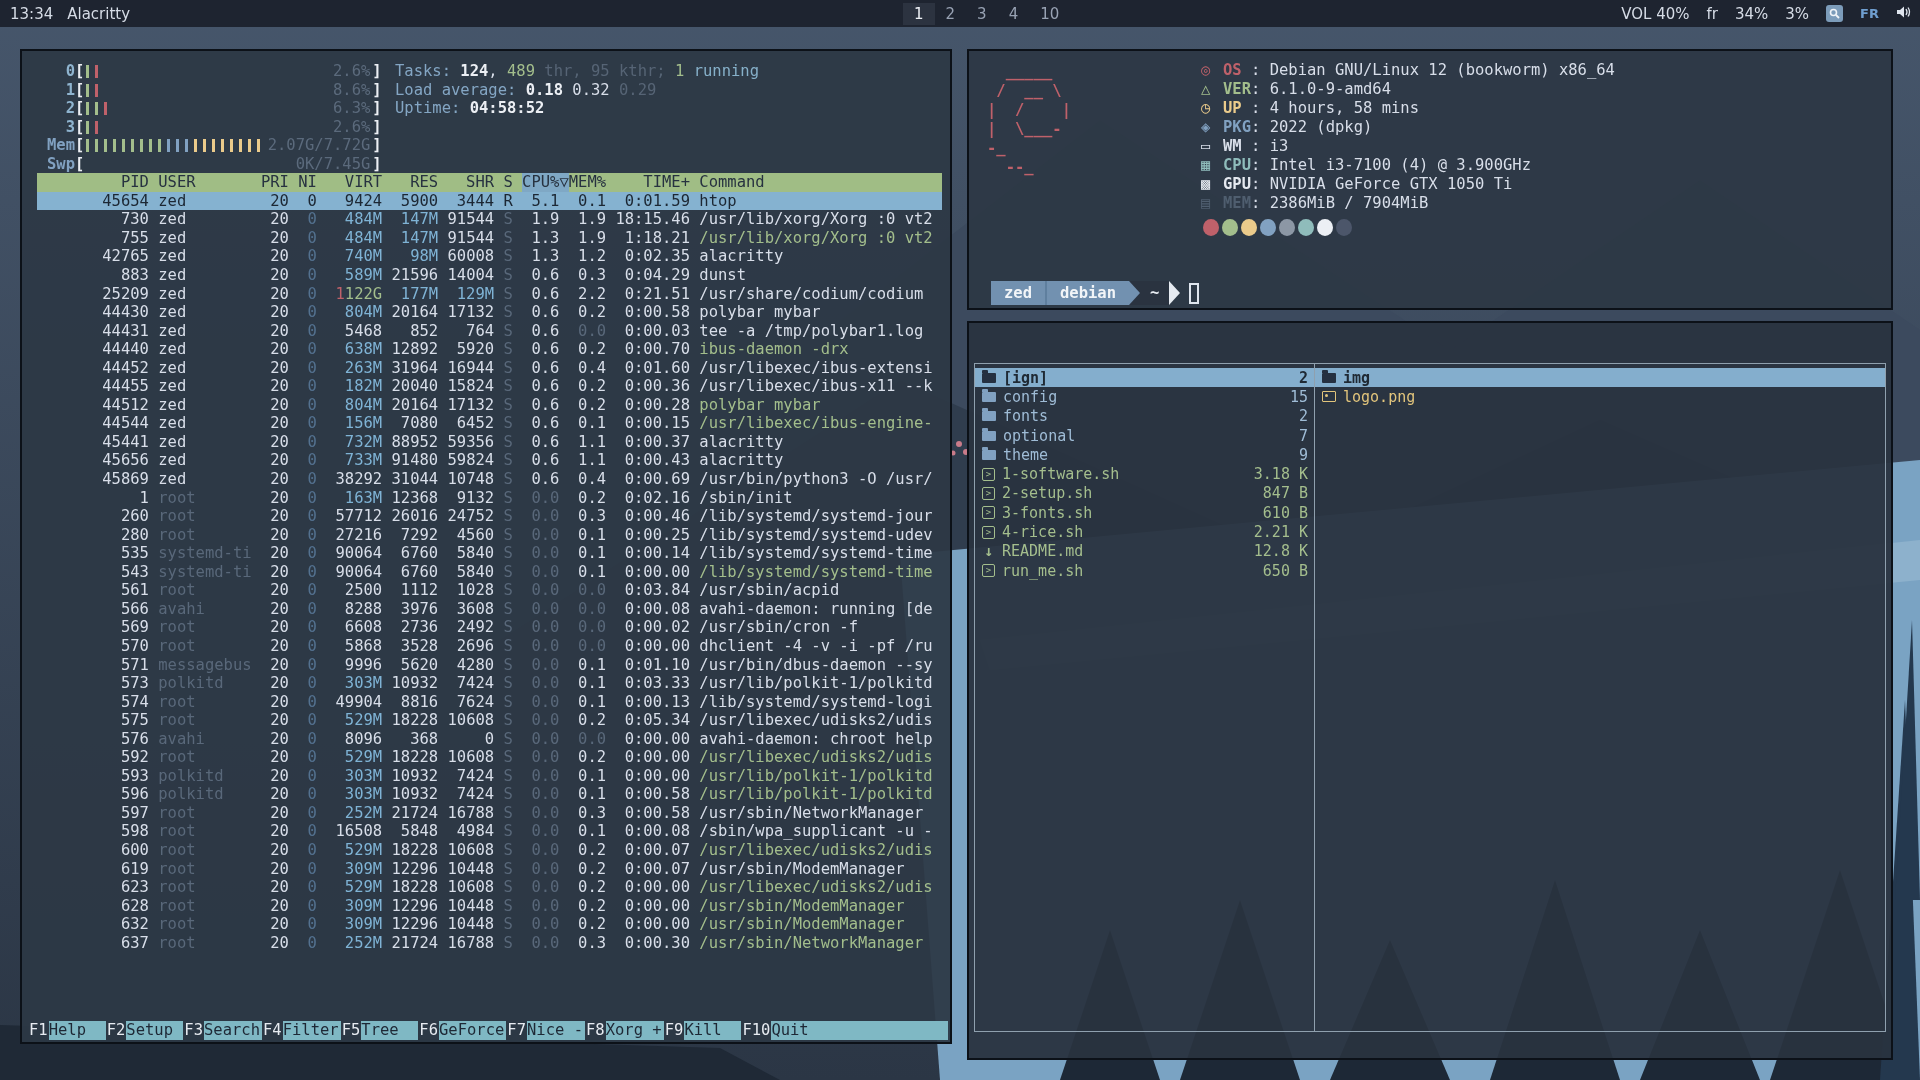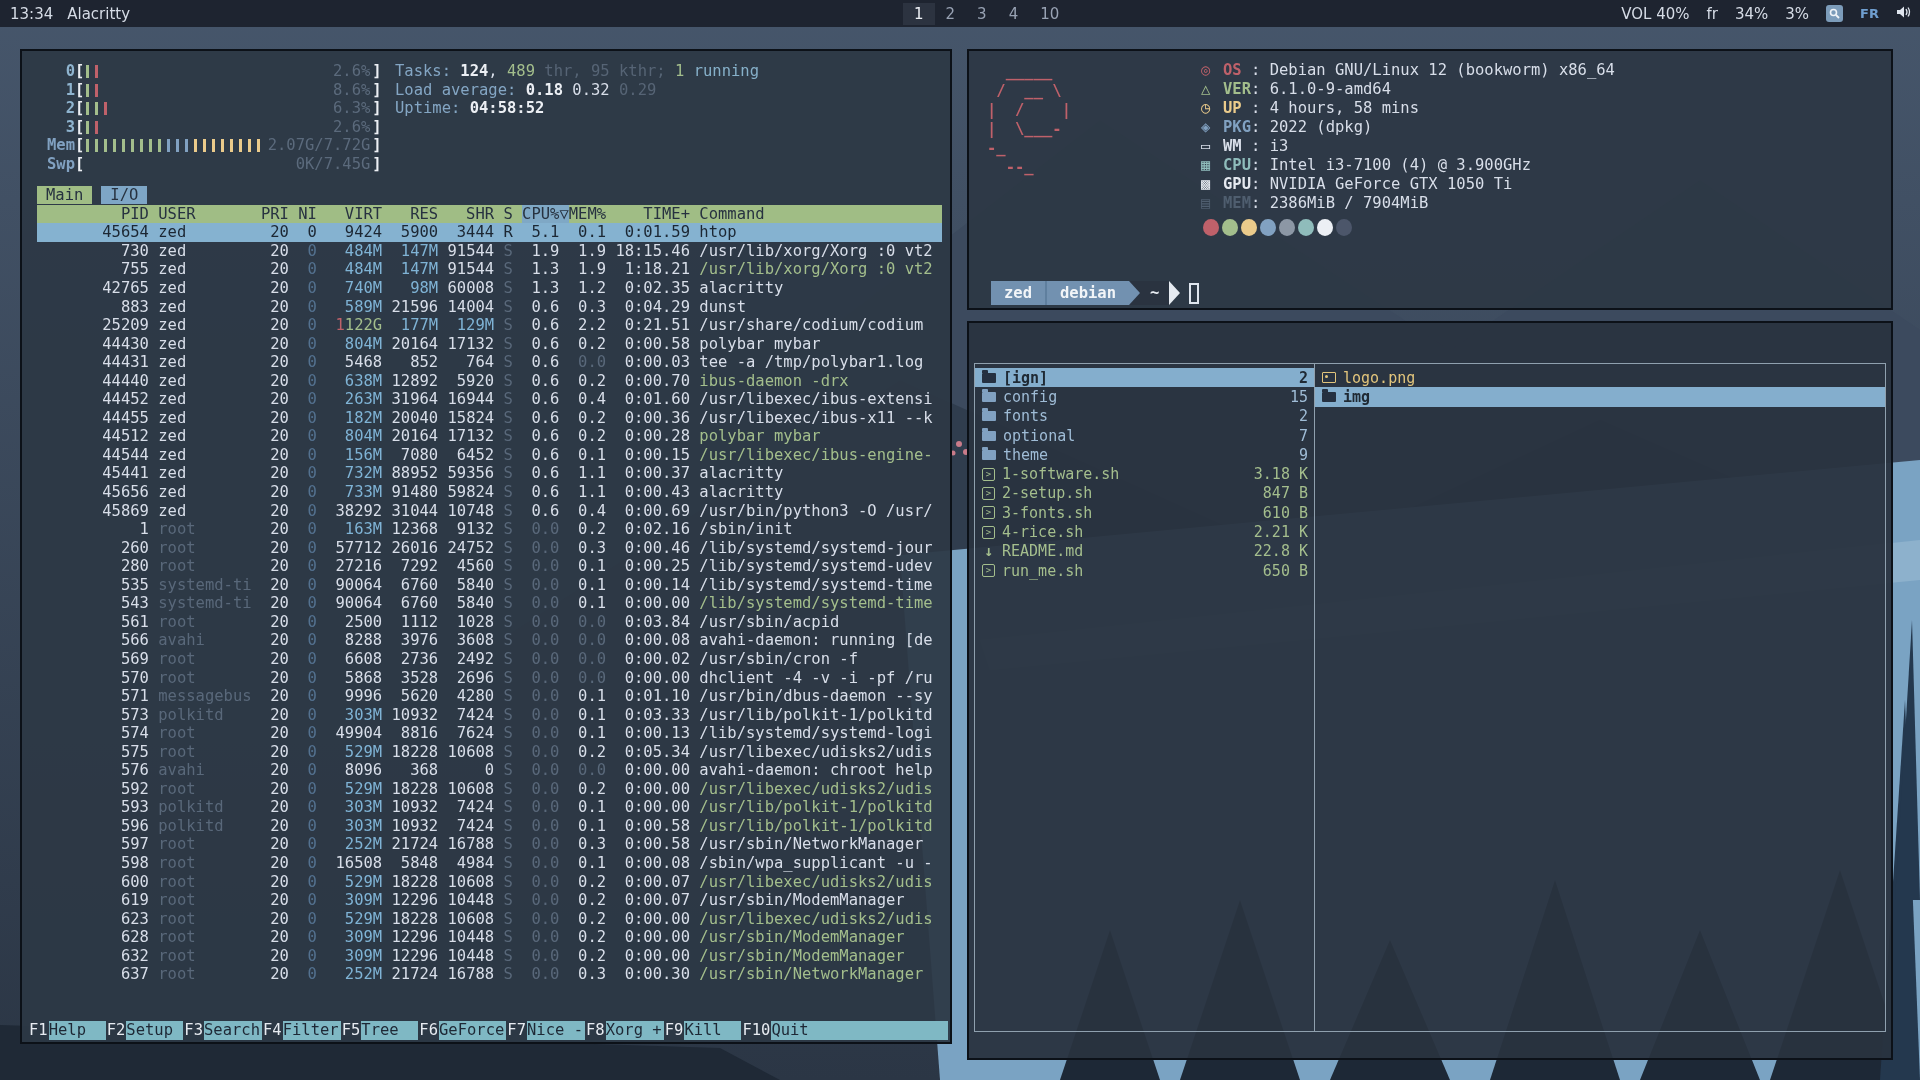--- a/index.html
+++ b/index.html
@@ -203,21 +203,20 @@
       <div class="meter-line"><span class="mlabel">2</span><span class="mbrk">[</span><span class="mbar"><span class="tick g"></span><span class="tick g"></span><span class="tick r"></span><span class="mval">6.3%</span></span><span class="mbrk">]</span></div>
       <div class="meter-line"><span class="mlabel">3</span><span class="mbrk">[</span><span class="mbar"><span class="tick g"></span><span class="tick r"></span><span class="mval">2.6%</span></span><span class="mbrk">]</span></div>
       <div class="meter-line"><span class="mlabel mem">Mem</span><span class="mbrk">[</span><span class="mbar"><span class="tick g"></span><span class="tick g"></span><span class="tick g"></span><span class="tick g"></span><span class="tick g"></span><span class="tick g"></span><span class="tick g"></span><span class="tick g"></span><span class="tick g"></span><span class="tick b"></span><span class="tick b"></span><span class="tick b"></span><span class="tick y"></span><span class="tick y"></span><span class="tick y"></span><span class="tick y"></span><span class="tick y"></span><span class="tick y"></span><span class="tick y"></span><span class="tick y"></span><span class="mval">2.07G/7.72G</span></span><span class="mbrk">]</span></div>
       <div class="meter-line"><span class="mlabel mem">Swp</span><span class="mbrk">[</span><span class="mbar"><span class="mval">0K/7.45G</span></span><span class="mbrk">]</span></div>
     </div>
   <div id="summary">
     <div class="sum-line" id="sum-tasks"><span class="c-lbl">Tasks: </span><span class="c-b">124</span><span class="c-n">, </span><span class="c-grn">489</span><span class="c-dim"> thr</span><span class="c-dim">, 95 kthr</span><span class="c-dim">; </span><span class="c-grn">1</span><span class="c-cyn"> running</span></div>
     <div class="sum-line" id="sum-load"><span class="c-lbl">Load average: </span><span class="c-b">0.18</span><span class="c-n"> 0.32</span><span class="c-dim"> 0.29</span></div>
     <div class="sum-line" id="sum-uptime"><span class="c-lbl">Uptime: </span><span class="c-b">04:58:52</span></div>
   </div>
-  <div id="tabs"><span class="tab main">Main</span><span class="tab io">I/O</span></div>
   <div id="phead"><span class="pc r" style="width: 18.66px;"></span><span class="pc r" style="width: 93.3px;">PID</span><span class="pc r" style="width: 9.33px;"> </span><span class="pc l" style="width: 93.3px;">USER</span><span class="pc r" style="width: 9.33px;"> </span><span class="pc r" style="width: 27.99px;">PRI</span><span class="pc r" style="width: 9.33px;"> </span><span class="pc r" style="width: 18.66px;">NI</span><span class="pc r" style="width: 9.33px;"> </span><span class="pc r" style="width: 55.98px;">VIRT</span><span class="pc r" style="width: 9.33px;"> </span><span class="pc r" style="width: 46.65px;">RES</span><span class="pc r" style="width: 9.33px;"> </span><span class="pc r" style="width: 46.65px;">SHR</span><span class="pc r" style="width: 9.33px;"> </span><span class="pc l" style="width: 9.33px;">S</span><span class="pc r" style="width: 9.33px;"> </span><span class="pc r sorted" style="width: 46.65px;">CPU%▽</span><span class="pc l" style="width: 37.32px;">MEM%</span><span class="pc r" style="width: 9.33px;"> </span><span class="pc r" style="width: 74.64px;">TIME+</span><span class="pc r" style="width: 9.33px;"> </span><span class="pc l" style="width: 242.58px;">Command</span></div>
   <div id="prows">
       <div class="prow sel"><span class="pc r" style="width: 18.66px;"></span><span class="pc r cl-wh" style="width: 93.3px;">45654</span><span class="pc r" style="width: 9.33px;"> </span><span class="pc l cl-wh" style="width: 93.3px;">zed</span><span class="pc r" style="width: 9.33px;"> </span><span class="pc r cl-wh" style="width: 27.99px;">20</span><span class="pc r" style="width: 9.33px;"> </span><span class="pc r cl-ni" style="width: 18.66px;">0</span><span class="pc r" style="width: 9.33px;"> </span><span class="pc r cl-wh" style="width: 55.98px;">9424</span><span class="pc r" style="width: 9.33px;"> </span><span class="pc r cl-wh" style="width: 46.65px;">5900</span><span class="pc r" style="width: 9.33px;"> </span><span class="pc r cl-wh" style="width: 46.65px;">3444</span><span class="pc r" style="width: 9.33px;"> </span><span class="pc l cl-wh" style="width: 9.33px;">R</span><span class="pc r" style="width: 9.33px;"> </span><span class="pc r cl-wh" style="width: 37.32px;">5.1</span><span class="pc r" style="width: 9.33px;"> </span><span class="pc r cl-wh" style="width: 37.32px;">0.1</span><span class="pc r" style="width: 9.33px;"> </span><span class="pc r cl-wh" style="width: 74.64px;">0:01.59</span><span class="pc r" style="width: 9.33px;"> </span><span class="pc l cl-wh" style="width: 242.58px;">htop</span></div>
       <div class="prow"><span class="pc r" style="width: 18.66px;"></span><span class="pc r cl-wh" style="width: 93.3px;">730</span><span class="pc r" style="width: 9.33px;"> </span><span class="pc l cl-wh" style="width: 93.3px;">zed</span><span class="pc r" style="width: 9.33px;"> </span><span class="pc r cl-wh" style="width: 27.99px;">20</span><span class="pc r" style="width: 9.33px;"> </span><span class="pc r cl-ni" style="width: 18.66px;">0</span><span class="pc r" style="width: 9.33px;"> </span><span class="pc r cl-cyan" style="width: 55.98px;">484M</span><span class="pc r" style="width: 9.33px;"> </span><span class="pc r cl-cyan" style="width: 46.65px;">147M</span><span class="pc r" style="width: 9.33px;"> </span><span class="pc r cl-wh" style="width: 46.65px;">91544</span><span class="pc r" style="width: 9.33px;"> </span><span class="pc l cl-dim" style="width: 9.33px;">S</span><span class="pc r" style="width: 9.33px;"> </span><span class="pc r cl-wh" style="width: 37.32px;">1.9</span><span class="pc r" style="width: 9.33px;"> </span><span class="pc r cl-wh" style="width: 37.32px;">1.9</span><span class="pc r" style="width: 9.33px;"> </span><span class="pc r cl-wh" style="width: 74.64px;">18:15.46</span><span class="pc r" style="width: 9.33px;"> </span><span class="pc l cl-wh" style="width: 242.58px;">/usr/lib/xorg/Xorg :0 vt2</span></div>
       <div class="prow"><span class="pc r" style="width: 18.66px;"></span><span class="pc r cl-wh" style="width: 93.3px;">755</span><span class="pc r" style="width: 9.33px;"> </span><span class="pc l cl-wh" style="width: 93.3px;">zed</span><span class="pc r" style="width: 9.33px;"> </span><span class="pc r cl-wh" style="width: 27.99px;">20</span><span class="pc r" style="width: 9.33px;"> </span><span class="pc r cl-ni" style="width: 18.66px;">0</span><span class="pc r" style="width: 9.33px;"> </span><span class="pc r cl-cyan" style="width: 55.98px;">484M</span><span class="pc r" style="width: 9.33px;"> </span><span class="pc r cl-cyan" style="width: 46.65px;">147M</span><span class="pc r" style="width: 9.33px;"> </span><span class="pc r cl-wh" style="width: 46.65px;">91544</span><span class="pc r" style="width: 9.33px;"> </span><span class="pc l cl-dim" style="width: 9.33px;">S</span><span class="pc r" style="width: 9.33px;"> </span><span class="pc r cl-wh" style="width: 37.32px;">1.3</span><span class="pc r" style="width: 9.33px;"> </span><span class="pc r cl-wh" style="width: 37.32px;">1.9</span><span class="pc r" style="width: 9.33px;"> </span><span class="pc r cl-wh" style="width: 74.64px;">1:18.21</span><span class="pc r" style="width: 9.33px;"> </span><span class="pc l cl-grn" style="width: 242.58px;">/usr/lib/xorg/Xorg :0 vt2</span></div>
       <div class="prow"><span class="pc r" style="width: 18.66px;"></span><span class="pc r cl-wh" style="width: 93.3px;">42765</span><span class="pc r" style="width: 9.33px;"> </span><span class="pc l cl-wh" style="width: 93.3px;">zed</span><span class="pc r" style="width: 9.33px;"> </span><span class="pc r cl-wh" style="width: 27.99px;">20</span><span class="pc r" style="width: 9.33px;"> </span><span class="pc r cl-ni" style="width: 18.66px;">0</span><span class="pc r" style="width: 9.33px;"> </span><span class="pc r cl-cyan" style="width: 55.98px;">740M</span><span class="pc r" style="width: 9.33px;"> </span><span class="pc r cl-cyan" style="width: 46.65px;">98M</span><span class="pc r" style="width: 9.33px;"> </span><span class="pc r cl-wh" style="width: 46.65px;">60008</span><span class="pc r" style="width: 9.33px;"> </span><span class="pc l cl-dim" style="width: 9.33px;">S</span><span class="pc r" style="width: 9.33px;"> </span><span class="pc r cl-wh" style="width: 37.32px;">1.3</span><span class="pc r" style="width: 9.33px;"> </span><span class="pc r cl-wh" style="width: 37.32px;">1.2</span><span class="pc r" style="width: 9.33px;"> </span><span class="pc r cl-wh" style="width: 74.64px;">0:02.35</span><span class="pc r" style="width: 9.33px;"> </span><span class="pc l cl-wh" style="width: 242.58px;">alacritty</span></div>
       <div class="prow"><span class="pc r" style="width: 18.66px;"></span><span class="pc r cl-wh" style="width: 93.3px;">883</span><span class="pc r" style="width: 9.33px;"> </span><span class="pc l cl-wh" style="width: 93.3px;">zed</span><span class="pc r" style="width: 9.33px;"> </span><span class="pc r cl-wh" style="width: 27.99px;">20</span><span class="pc r" style="width: 9.33px;"> </span><span class="pc r cl-ni" style="width: 18.66px;">0</span><span class="pc r" style="width: 9.33px;"> </span><span class="pc r cl-cyan" style="width: 55.98px;">589M</span><span class="pc r" style="width: 9.33px;"> </span><span class="pc r cl-wh" style="width: 46.65px;">21596</span><span class="pc r" style="width: 9.33px;"> </span><span class="pc r cl-wh" style="width: 46.65px;">14004</span><span class="pc r" style="width: 9.33px;"> </span><span class="pc l cl-dim" style="width: 9.33px;">S</span><span class="pc r" style="width: 9.33px;"> </span><span class="pc r cl-wh" style="width: 37.32px;">0.6</span><span class="pc r" style="width: 9.33px;"> </span><span class="pc r cl-wh" style="width: 37.32px;">0.3</span><span class="pc r" style="width: 9.33px;"> </span><span class="pc r cl-wh" style="width: 74.64px;">0:04.29</span><span class="pc r" style="width: 9.33px;"> </span><span class="pc l cl-wh" style="width: 242.58px;">dunst</span></div>
       <div class="prow"><span class="pc r" style="width: 18.66px;"></span><span class="pc r cl-wh" style="width: 93.3px;">25209</span><span class="pc r" style="width: 9.33px;"> </span><span class="pc l cl-wh" style="width: 93.3px;">zed</span><span class="pc r" style="width: 9.33px;"> </span><span class="pc r cl-wh" style="width: 27.99px;">20</span><span class="pc r" style="width: 9.33px;"> </span><span class="pc r cl-ni" style="width: 18.66px;">0</span><span class="pc r" style="width: 9.33px;"> </span><span class="pc r" style="width: 55.98px;"><span class="cl-red">1</span><span class="cl-grn">122G</span></span><span class="pc r" style="width: 9.33px;"> </span><span class="pc r cl-cyan" style="width: 46.65px;">177M</span><span class="pc r" style="width: 9.33px;"> </span><span class="pc r cl-cyan" style="width: 46.65px;">129M</span><span class="pc r" style="width: 9.33px;"> </span><span class="pc l cl-dim" style="width: 9.33px;">S</span><span class="pc r" style="width: 9.33px;"> </span><span class="pc r cl-wh" style="width: 37.32px;">0.6</span><span class="pc r" style="width: 9.33px;"> </span><span class="pc r cl-wh" style="width: 37.32px;">2.2</span><span class="pc r" style="width: 9.33px;"> </span><span class="pc r cl-wh" style="width: 74.64px;">0:21.51</span><span class="pc r" style="width: 9.33px;"> </span><span class="pc l cl-wh" style="width: 242.58px;">/usr/share/codium/codium</span></div>
       <div class="prow"><span class="pc r" style="width: 18.66px;"></span><span class="pc r cl-wh" style="width: 93.3px;">44430</span><span class="pc r" style="width: 9.33px;"> </span><span class="pc l cl-wh" style="width: 93.3px;">zed</span><span class="pc r" style="width: 9.33px;"> </span><span class="pc r cl-wh" style="width: 27.99px;">20</span><span class="pc r" style="width: 9.33px;"> </span><span class="pc r cl-ni" style="width: 18.66px;">0</span><span class="pc r" style="width: 9.33px;"> </span><span class="pc r cl-cyan" style="width: 55.98px;">804M</span><span class="pc r" style="width: 9.33px;"> </span><span class="pc r cl-wh" style="width: 46.65px;">20164</span><span class="pc r" style="width: 9.33px;"> </span><span class="pc r cl-wh" style="width: 46.65px;">17132</span><span class="pc r" style="width: 9.33px;"> </span><span class="pc l cl-dim" style="width: 9.33px;">S</span><span class="pc r" style="width: 9.33px;"> </span><span class="pc r cl-wh" style="width: 37.32px;">0.6</span><span class="pc r" style="width: 9.33px;"> </span><span class="pc r cl-wh" style="width: 37.32px;">0.2</span><span class="pc r" style="width: 9.33px;"> </span><span class="pc r cl-wh" style="width: 74.64px;">0:00.58</span><span class="pc r" style="width: 9.33px;"> </span><span class="pc l cl-wh" style="width: 242.58px;">polybar mybar</span></div>
       <div class="prow"><span class="pc r" style="width: 18.66px;"></span><span class="pc r cl-wh" style="width: 93.3px;">44431</span><span class="pc r" style="width: 9.33px;"> </span><span class="pc l cl-wh" style="width: 93.3px;">zed</span><span class="pc r" style="width: 9.33px;"> </span><span class="pc r cl-wh" style="width: 27.99px;">20</span><span class="pc r" style="width: 9.33px;"> </span><span class="pc r cl-ni" style="width: 18.66px;">0</span><span class="pc r" style="width: 9.33px;"> </span><span class="pc r cl-wh" style="width: 55.98px;">5468</span><span class="pc r" style="width: 9.33px;"> </span><span class="pc r cl-wh" style="width: 46.65px;">852</span><span class="pc r" style="width: 9.33px;"> </span><span class="pc r cl-wh" style="width: 46.65px;">764</span><span class="pc r" style="width: 9.33px;"> </span><span class="pc l cl-dim" style="width: 9.33px;">S</span><span class="pc r" style="width: 9.33px;"> </span><span class="pc r cl-wh" style="width: 37.32px;">0.6</span><span class="pc r" style="width: 9.33px;"> </span><span class="pc r cl-dim" style="width: 37.32px;">0.0</span><span class="pc r" style="width: 9.33px;"> </span><span class="pc r cl-wh" style="width: 74.64px;">0:00.03</span><span class="pc r" style="width: 9.33px;"> </span><span class="pc l cl-wh" style="width: 242.58px;">tee -a /tmp/polybar1.log</span></div>
@@ -380,32 +379,32 @@
           <span class="vinfo">610 B</span>
         </div>
         <div class="vitem script">
           <span class="sicon">&gt;</span>
           <span class="vname">4-rice.sh</span>
           <span class="vinfo">2.21 K</span>
         </div>
         <div class="vitem md">
           <span class="mdicon">↓</span>
           <span class="vname">README.md</span>
-          <span class="vinfo">22.8 K</span>
+          <span class="vinfo">12.8 K</span>
         </div>
         <div class="vitem script">
           <span class="sicon">&gt;</span>
           <span class="vname">run_me.sh</span>
           <span class="vinfo">650 B</span>
         </div>
       </div>
     <div class="vpane" id="vp-right">
+        <div class="vitem dir sel">
+          <span class="fold"></span>
+          <span class="vname">img</span>
+        </div>
         <div class="vitem image">
           <span class="imgicon"></span>
           <span class="vname">logo.png</span>
         </div>
-        <div class="vitem dir sel">
-          <span class="fold"></span>
-          <span class="vname">img</span>
-        </div>
       </div>
   </div>
 </div>
 
 </body></html>

